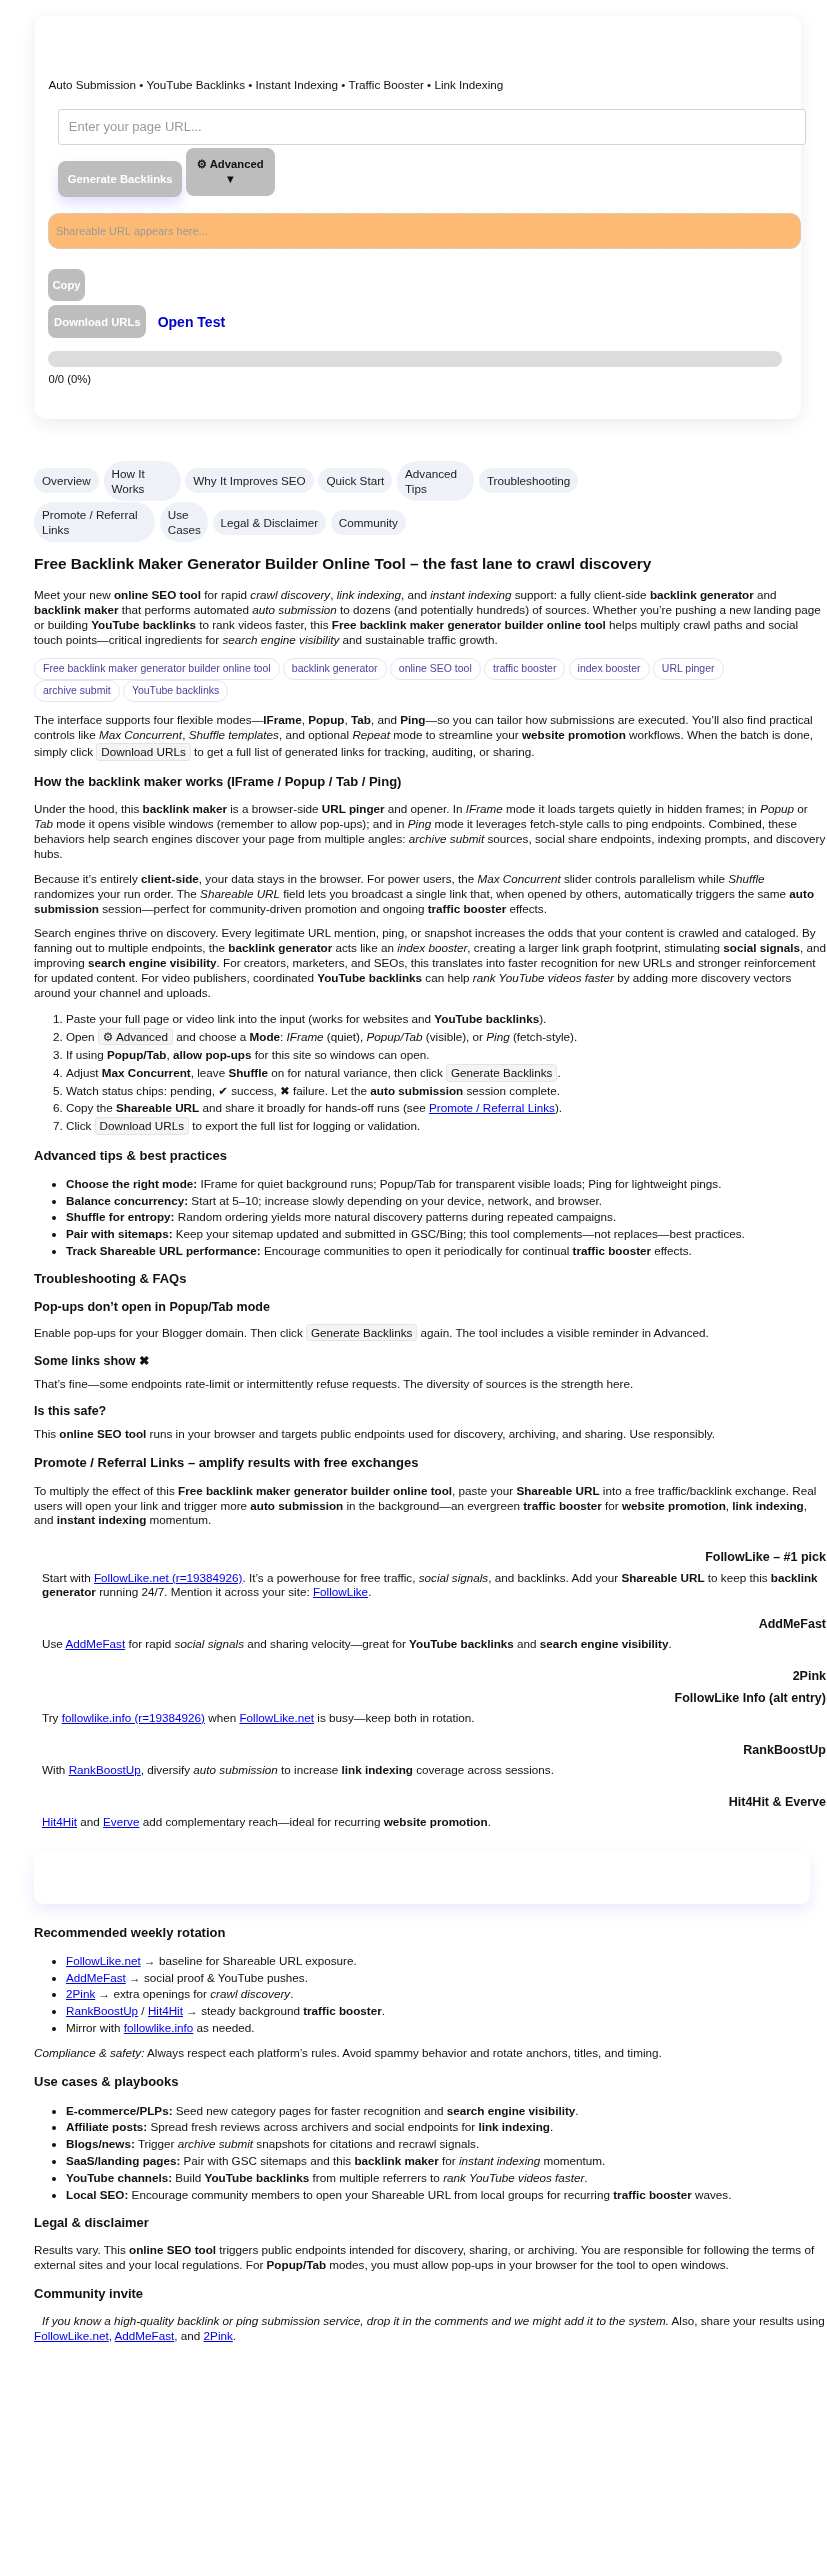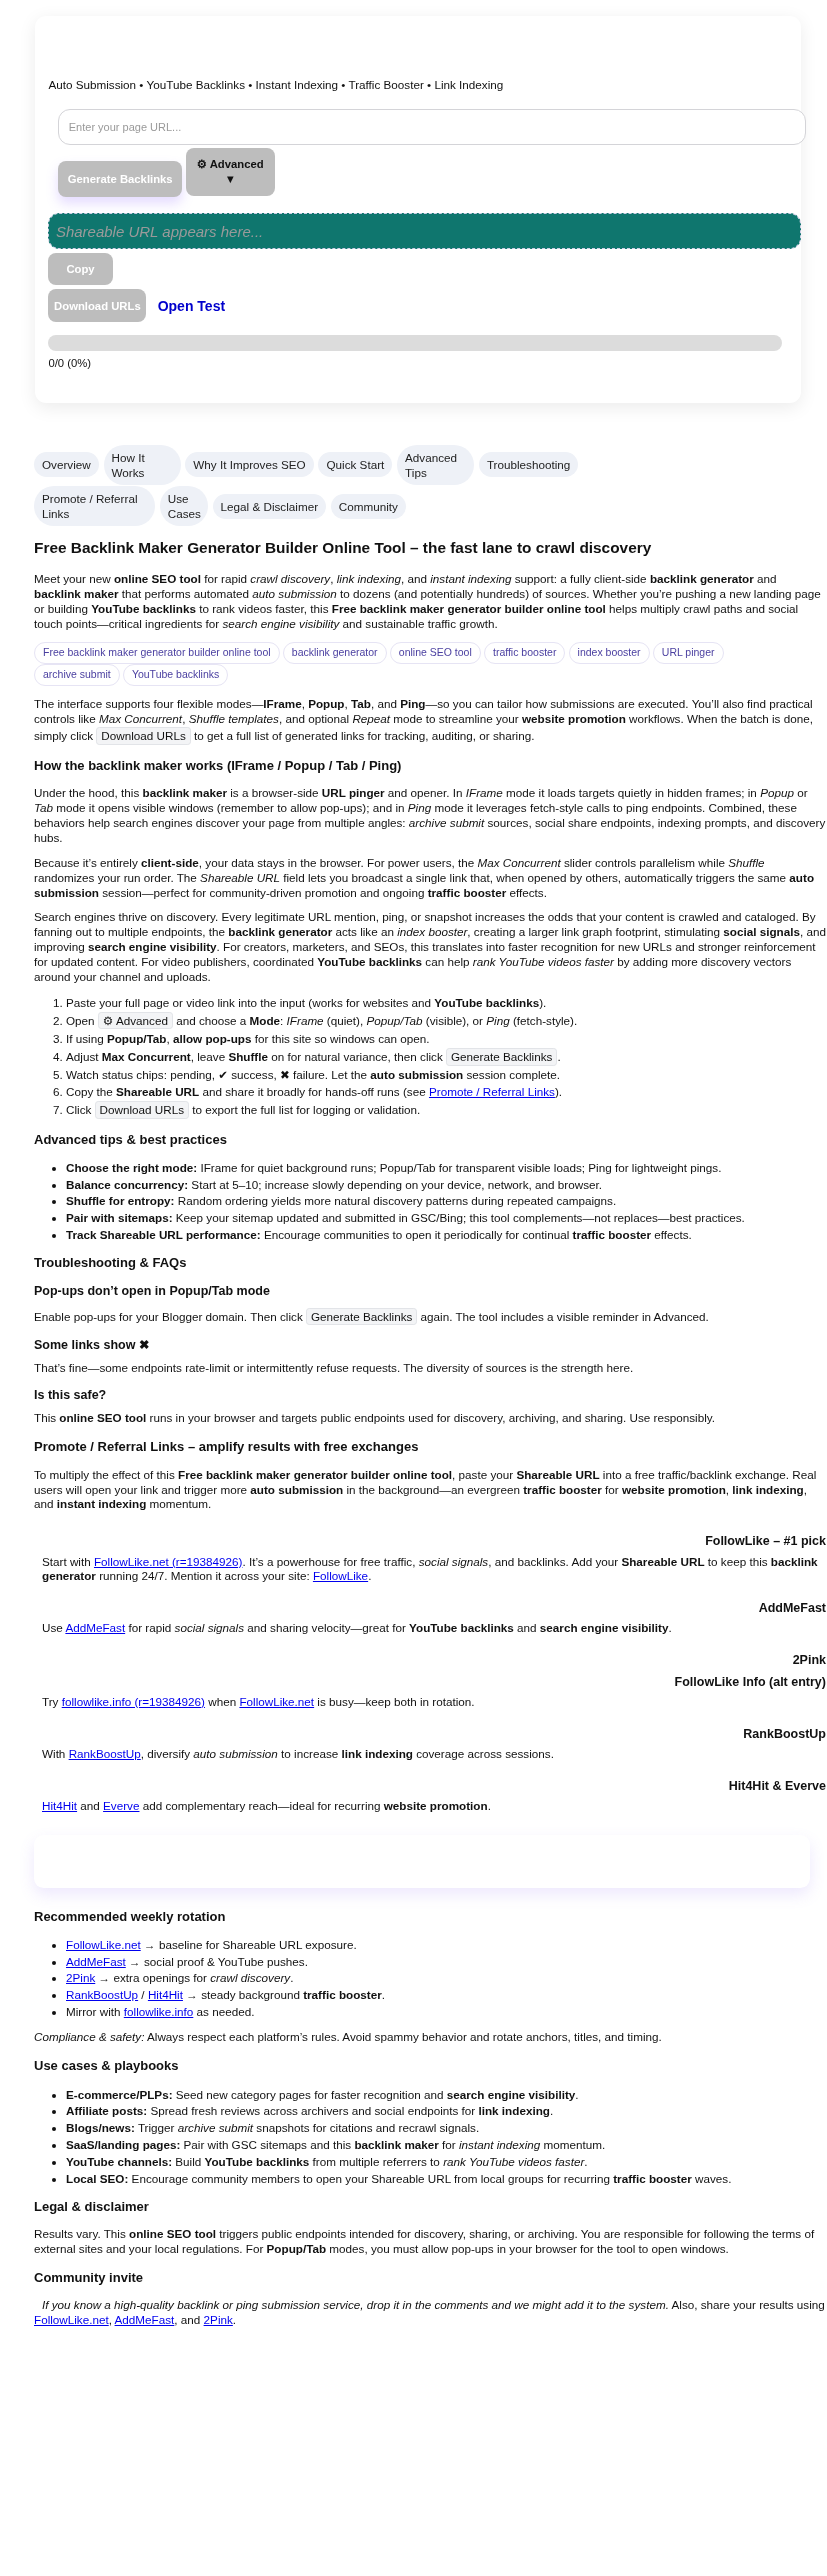--- a/index.html
+++ b/index.html
@@ -23,23 +23,23 @@
     position: relative;
     min-height: 372px;
   }
   .tagline { font-size: 11.7px; color: #111; margin: 19.4px 0 16px 0; }
   .url-input {
     display: block;
     width: calc(100% + 8px);
     margin-left: 9.7px;
     height: 36px;
     border: 0.8px solid #d4d4d8;
-    border-radius: 12px;
+    border-radius: 3px;
     padding: 0 9.7px;
-    font-size: 11px;
+    font-size: 13px;
     font-family: "Liberation Sans", sans-serif;
     color: #999;
     background: #fff;
   }
   .url-input::placeholder { color: #9a9a9a; }
   .btn-row-1 { display: flex; align-items: flex-end; gap: 3.2px; margin: 3.2px 0 0 9.7px; }
   .btn {
     border: none;
     border-radius: 8px;
     background: #bdbdbd;
@@ -52,27 +52,26 @@
   .btn-generate { height: 36px; padding: 0 9.7px; box-shadow: 0 6.5px 11.3px rgba(170,140,255,0.30); }
   .btn-advanced { height: 48px; padding: 0 11.3px; color: #111; line-height: 1.3; text-align: center; margin-bottom: 1.6px; }
   .share-input {
     display: block;
     width: calc(100% + 13px);
     margin-top: 16px;
     height: 36px;
     border: 0.8px dashed #cfcfe6;
     border-radius: 11.3px;
     padding: 0 6.5px;
-    font-size: 15px;
-    font-family: "Liberation Sans", sans-serif;
-    background: #0f766e;
-    font-style: italic;
+    font-size: 11px;
+    font-family: "Liberation Sans", sans-serif;
+    background: #fdba74;
   }
   .share-input::placeholder { color: #9a9a9a; }
-  .btn-copy { height: 32px; padding: 0 18px; margin-top: 4px; display: block; }
+  .btn-copy { height: 32px; padding: 0 4px; margin-top: 20px; display: block; }
   .btn-row-2 { display: flex; align-items: center; gap: 11.3px; margin-top: 4px; }
   .btn-download { height: 33px; padding: 0 5.7px; }
   .open-test { color: #0000cc; font-weight: bold; font-size: 14px; text-decoration: none; }
   .progress-track {
     margin-top: 13px;
     height: 16px;
     width: calc(100% - 6.5px);
     background: #dcdcdc;
     border-radius: 8px;
     overflow: hidden;

